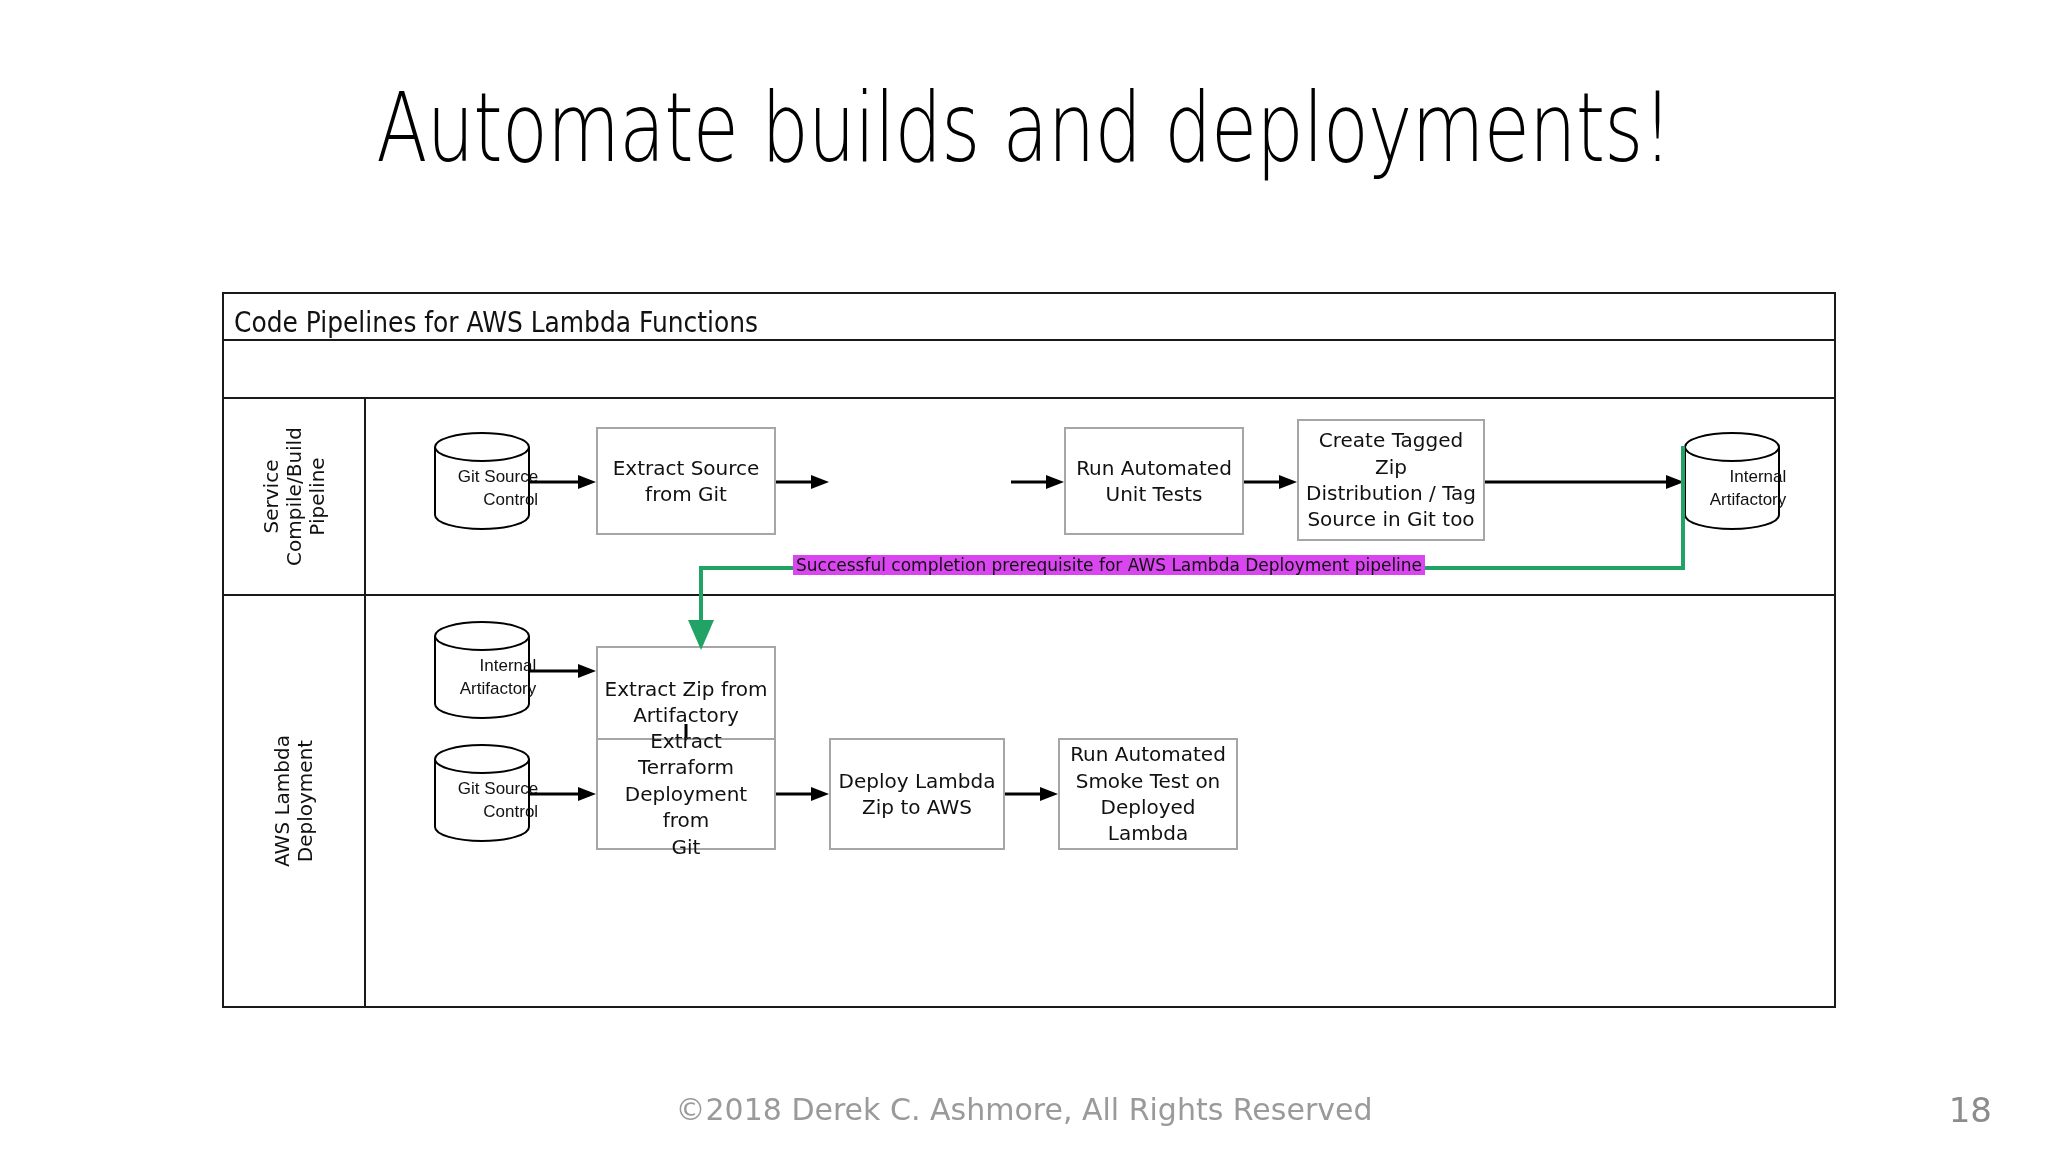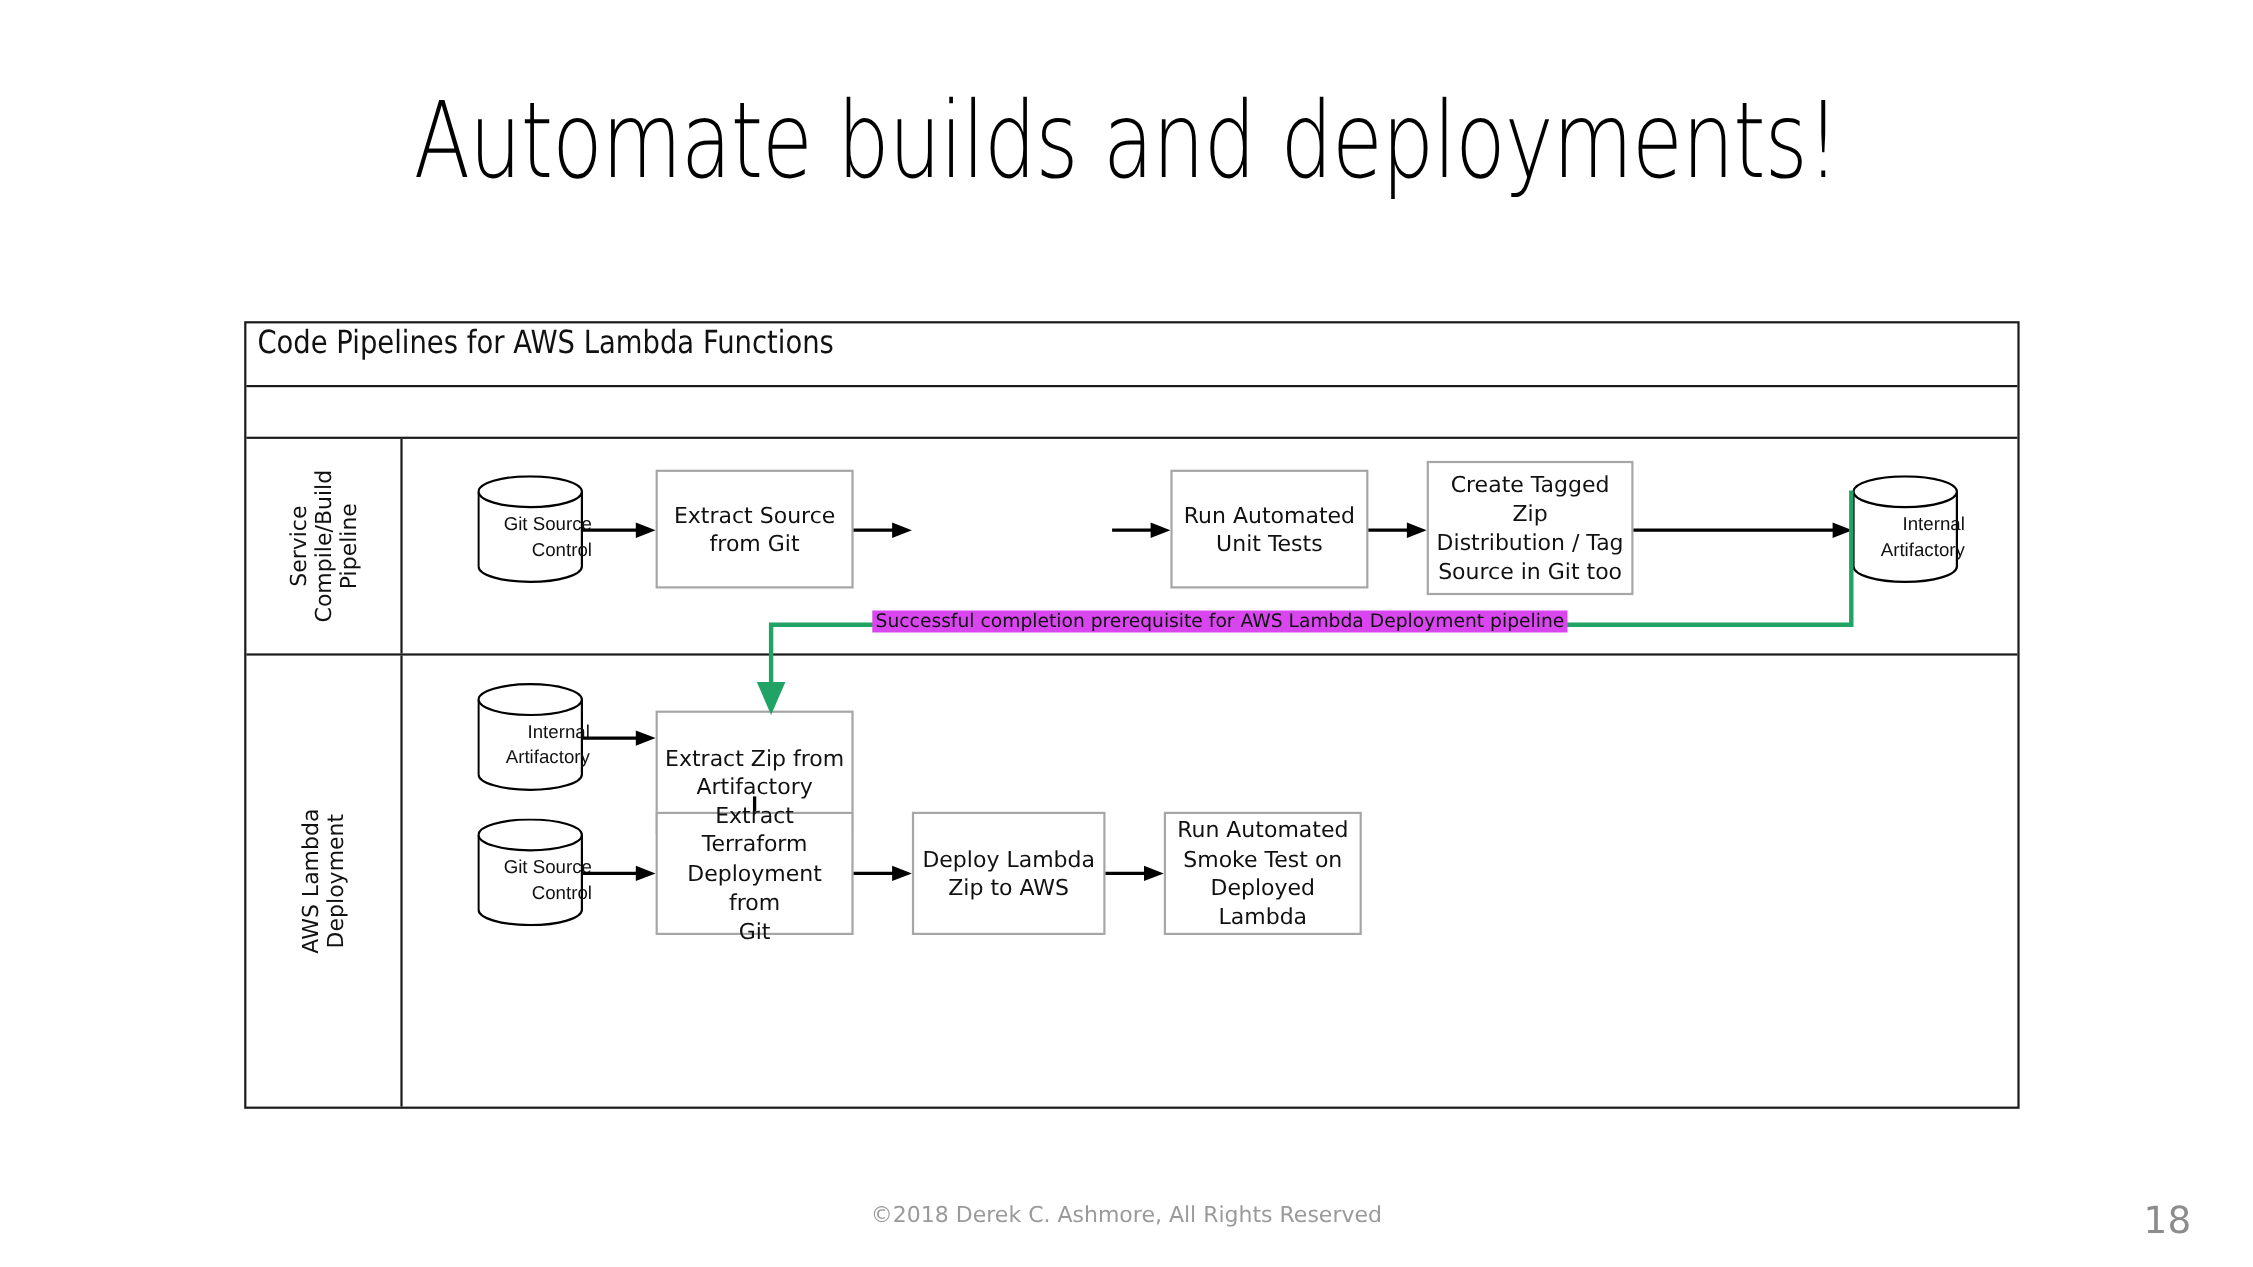--- a/index.html
+++ b/index.html
@@ -44,25 +44,25 @@
     height: 716px;
     border: 2px solid #1a1a1a;
     box-sizing: border-box;
     background: #ffffff;
   }
   .diagram-header {
     position: absolute;
     left: 0;
     top: 0;
     width: 100%;
-    height: 58px;
+    height: 47px;
     box-sizing: border-box;
     border-bottom: 2px solid #1a1a1a;
     display: flex;
-    align-items: flex-start;
+    align-items: flex-end;
     padding-left: 10px;
   }
   .diagram-header-text {
     font-family: "DejaVu Sans", sans-serif;
     font-size: 29px;
     font-weight: 400;
     color: #111111;
     transform: scaleX(0.86);
     transform-origin: left center;
     white-space: nowrap;
@@ -177,21 +177,21 @@
   }
 
   
   .footer-copy {
     position: absolute;
     left: 0;
     top: 1092px;
     width: 2048px;
     text-align: center;
     font-family: "DejaVu Sans", sans-serif;
-    font-size: 20px;
+    font-size: 30px;
     color: #9a9a9a;
   }
   .footer-page {
     position: absolute;
     right: 56px;
     top: 1090px;
     font-family: "DejaVu Sans", sans-serif;
     font-size: 34px;
     color: #8c8c8c;
   }

